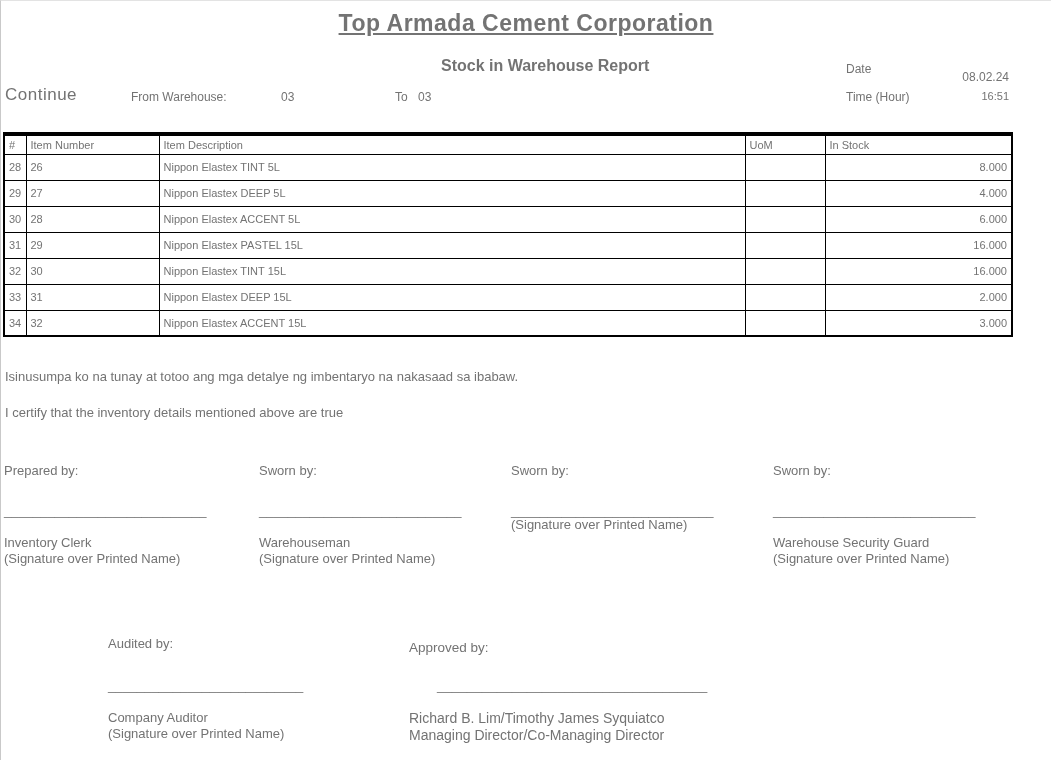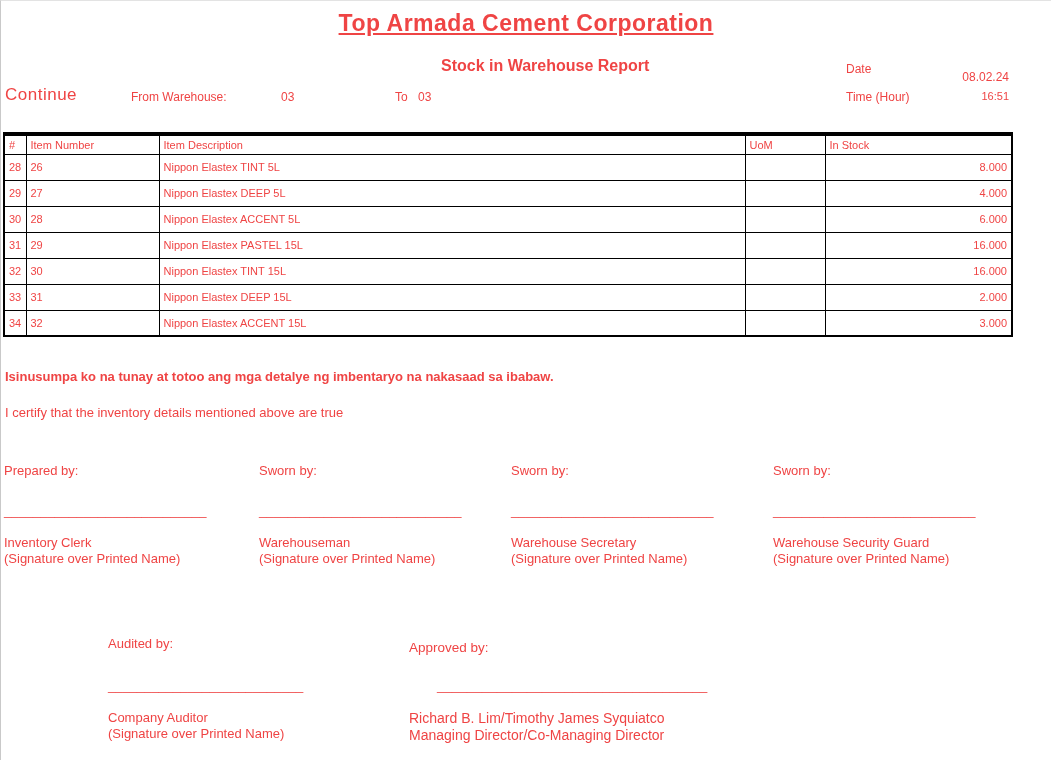--- a/index.html
+++ b/index.html
@@ -5,21 +5,21 @@
   html, body { margin: 0; padding: 0; background: #ffffff; }
   .page {
     position: relative;
     width: 1051px;
     height: 760px;
     box-sizing: border-box;
     background: #ffffff;
     border-left: 1px solid #c9c9c9;
     border-top: 1px solid #e3e3e3;
     font-family: "Liberation Sans", "DejaVu Sans", sans-serif;
-    color: #ef4444;
+    color: #737373;
     overflow: hidden;
   }
   .abs { position: absolute; white-space: nowrap; text-align: right; }
 
   .company-title {
     top: 9px; left: 0; width: 100%;
     text-align: center;
     font-size: 23px; font-weight: bold;
     letter-spacing: 0.5px;
     text-decoration: underline;
@@ -50,21 +50,21 @@
     font-weight: normal;
     text-align: left;
     padding: 0 4px;
     overflow: hidden;
     white-space: nowrap;
   }
   .stock-table thead tr { height: 20px; }
   .stock-table tbody tr { height: 26px; }
   .stock-table td.c-stock { text-align: right; }
 
-  .oath-tagalog { top: 368px; left: 4px; font-size: 13px; font-weight: bold; }
+  .oath-tagalog { top: 368px; left: 4px; font-size: 13px; }
   .oath-english { top: 404px; left: 4px; font-size: 13px; }
 
   .sig-block { position: absolute; top: 462px; width: 250px; font-size: 13px; white-space: nowrap; }
   .sig-0 { left: 3px; }
   .sig-1 { left: 258px; }
   .sig-2 { left: 510px; }
   .sig-3 { left: 772px; }
   .block-label { height: 16px; line-height: 16px; }
   .sig-block .block-line { margin-top: 26px; line-height: 12px; }
   .block-name { margin-top: 18px; line-height: 16px; }
@@ -174,21 +174,20 @@
   </div>
   <div class="sig-block sig-1">
     <div class="block-label">Sworn by:</div>
     <div class="block-line">____________________________</div>
     <div class="block-name">Warehouseman</div>
     <div class="block-note">(Signature over Printed Name)</div>
   </div>
   <div class="sig-block sig-2">
     <div class="block-label">Sworn by:</div>
     <div class="block-line">____________________________</div>
-    <div class="block-name">Warehouse Secretary</div>
     <div class="block-note">(Signature over Printed Name)</div>
   </div>
   <div class="sig-block sig-3">
     <div class="block-label">Sworn by:</div>
     <div class="block-line">____________________________</div>
     <div class="block-name">Warehouse Security Guard</div>
     <div class="block-note">(Signature over Printed Name)</div>
   </div>
 
   <div class="audited-block">

